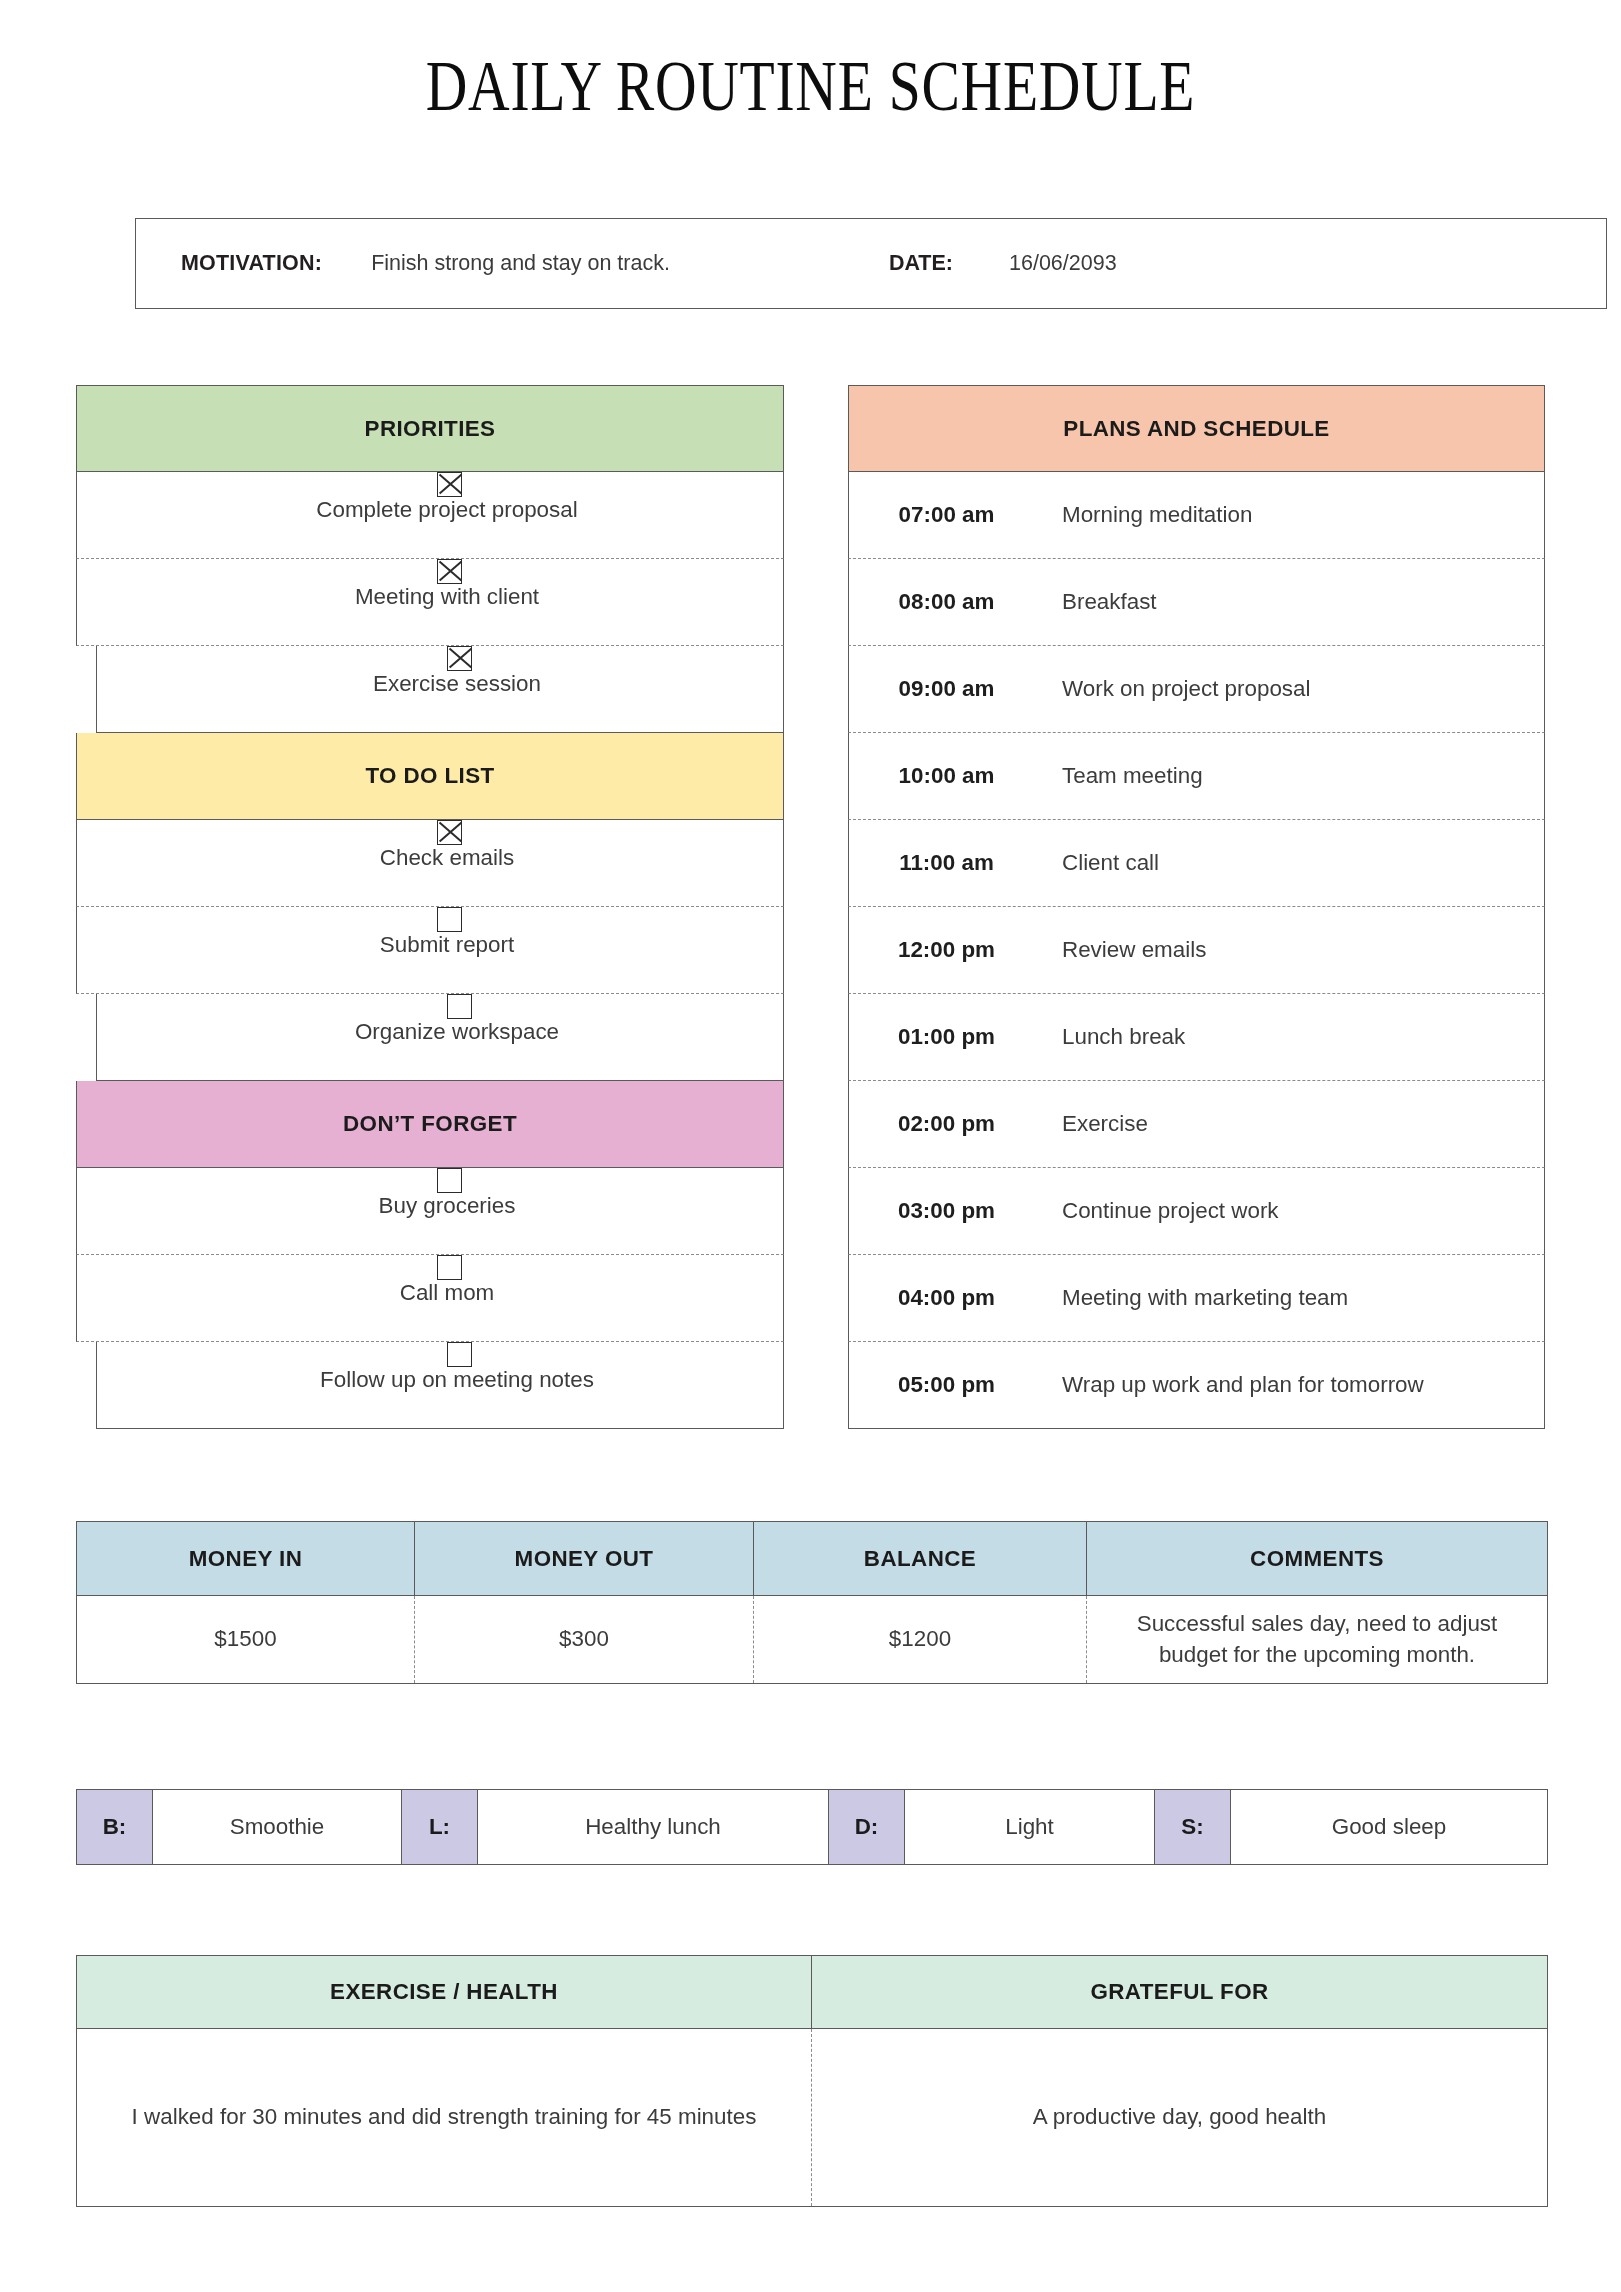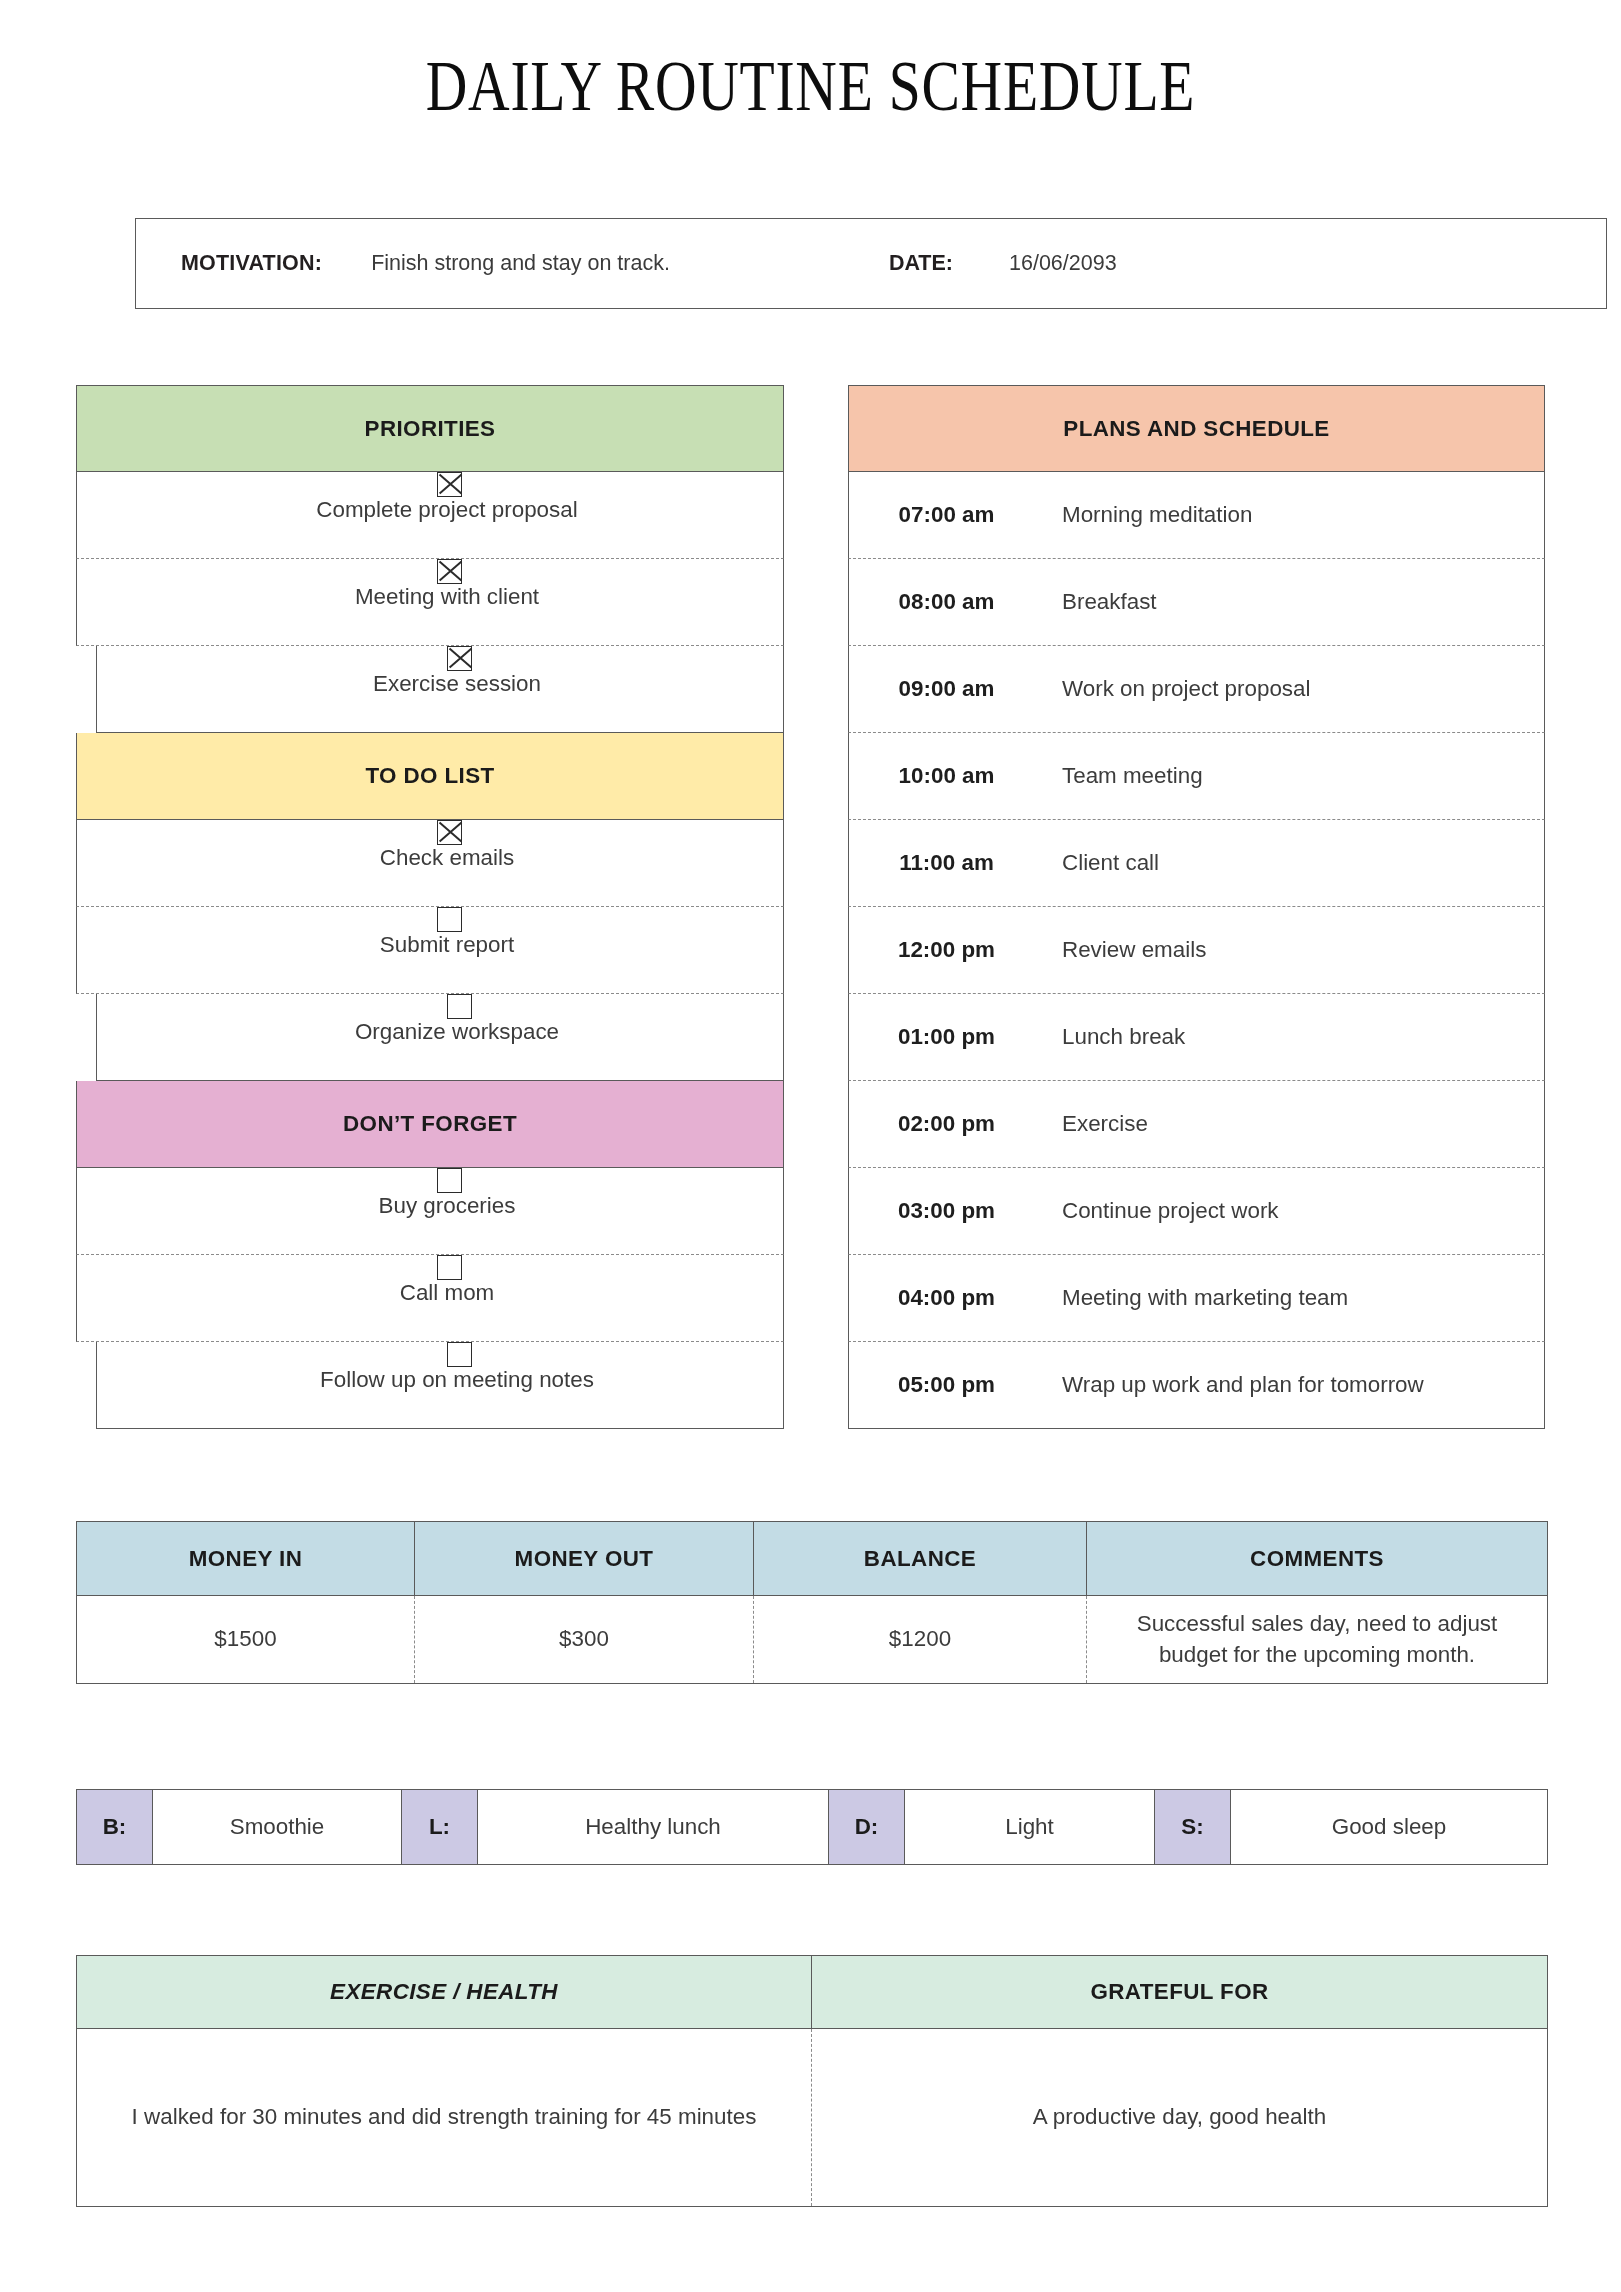--- a/index.html
+++ b/index.html
@@ -272,21 +272,21 @@
   .bottom-head > div {
     flex: 1 1 50%;
     display: flex;
     align-items: center;
     justify-content: center;
     font-size: 22.4px;
     font-weight: 700;
     letter-spacing: 0.4px;
     color: #1b1b1b;
   }
-  .bottom-head > div:first-child { border-right: 1.8px solid #5a5a5a; font-style: italic; }
+  .bottom-head > div:first-child { border-right: 1.8px solid #5a5a5a; }
   .bottom-body {
     display: flex;
     height: 177px;
   }
   .bottom-body > div {
     flex: 1 1 50%;
     display: flex;
     align-items: center;
     justify-content: center;
     text-align: center;

